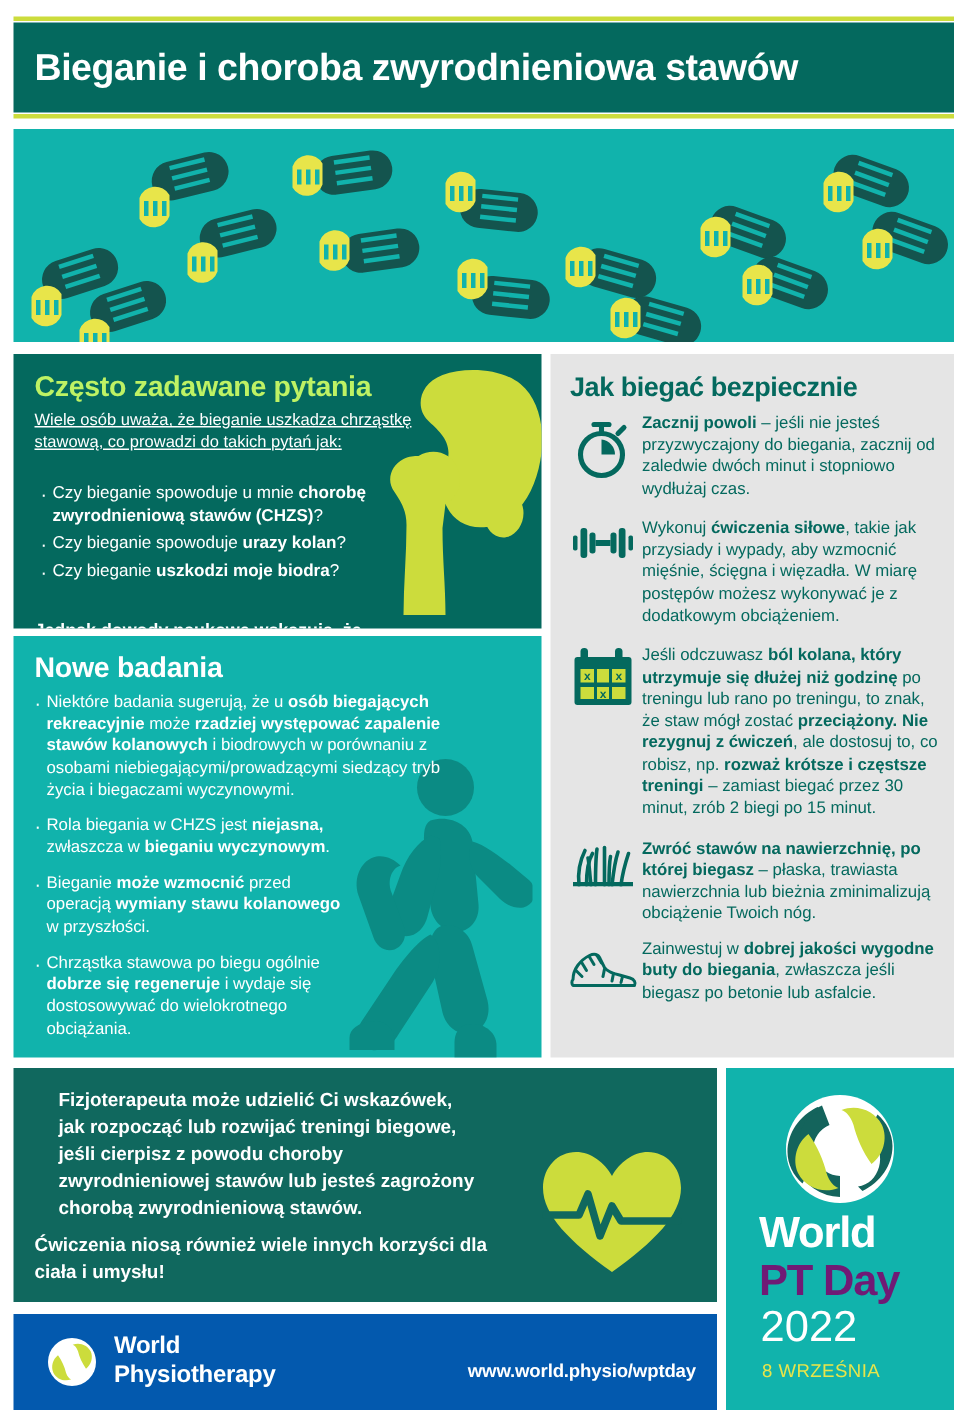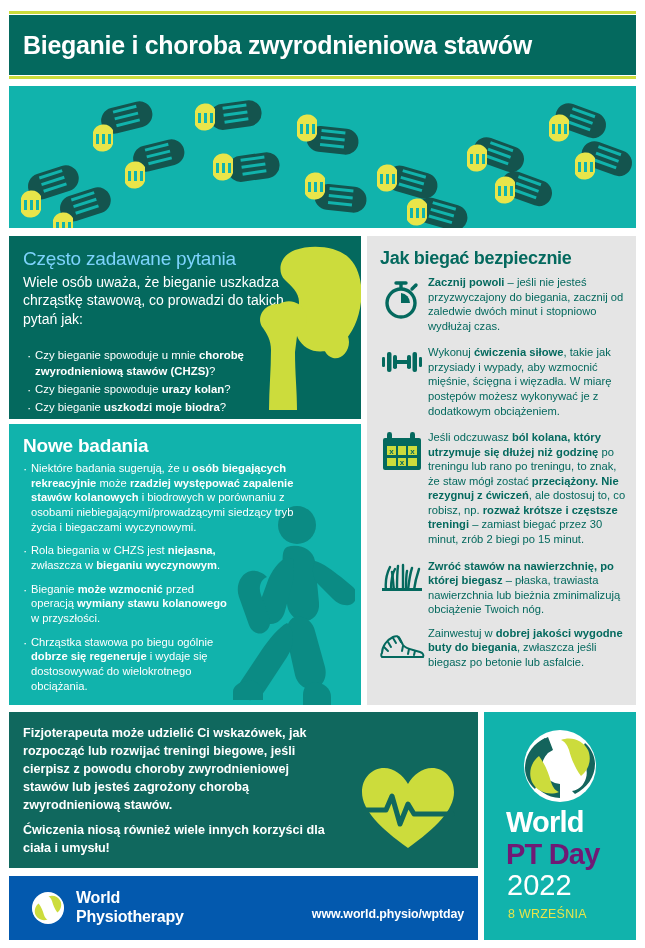--- a/index.html
+++ b/index.html
@@ -33,22 +33,22 @@
   
   .panel{position:absolute;overflow:hidden;}
   .faq{left:9px;top:236px;width:352px;height:183px;background:#04695E;}
   .newres{left:9px;top:424px;width:352px;height:281px;background:#11B3AC;}
   .safe{left:367px;top:236px;width:269px;height:469px;background:#e5e5e5;}
   .bottom{left:9px;top:712px;width:469px;height:156px;background:#10685E;}
   .wptday{left:484px;top:712px;width:152px;height:228px;background:#11B3AC;}
   .footer{left:9px;top:876px;width:469px;height:64px;background:#0359AE;}
 
   
-  .faq h2{margin:0;padding:12px 0 3px 14px;color:#7dd3fc;font-size:19px;font-weight:normal;letter-spacing:-0.2px;}
-  .faq-intro{margin:0;padding:0 50px 4px 14px;color:#ffffff;font-size:14px;line-height:1.32;}
+  .faq h2{margin:0;padding:12px 0 3px 14px;color:#bef264;font-size:19px;font-weight:bold;letter-spacing:-0.2px;}
+  .faq-intro{margin:0;padding:0 50px 4px 14px;color:#ffffff;font-size:11px;line-height:1.32;text-decoration:underline;}
   .faq-list{list-style:none;margin:16px;padding:0 90px 0 2px;}
   .faq-list li{position:relative;padding-left:8px;color:#ffffff;font-size:11.4px;line-height:1.33;margin-bottom:3px;}
   .faq-list li:before{content:"\00B7";position:absolute;left:0;top:-1px;font-size:13px;}
   .faq-concl{margin:0;padding:7px 95px 0 14px;color:#ffffff;font-size:11.9px;font-weight:bold;line-height:1.36;}
   b{font-weight:bold;}
   .hipbone{position:absolute;right:-6px;top:8px;}
 
   
   .newres h2{margin:0;padding:11px 0 4px 14px;color:#ffffff;font-size:19px;font-weight:bold;letter-spacing:-0.2px;}
   .nr-list{list-style:none;margin:0;padding:0 0 0 14px;}
@@ -64,21 +64,21 @@
   .safe h2{margin:0;padding:12px 0 6px 13px;color:#04695E;font-size:18px;font-weight:bold;letter-spacing:-0.3px;}
   .tip{display:flex;align-items:flex-start;padding:0 9px 0 9px;margin-bottom:12px;}
   .tip .ic{width:52px;flex:0 0 52px;display:flex;justify-content:center;padding-top:4px;}
   .tip .tx{color:#04695E;font-size:11.2px;line-height:1.3;}
   .tip.tip-pain .ic{padding-top:2px;}
   .tip.tip-grass{margin-bottom:9px;}
   .tip.tip-shoe .ic{padding-top:6px;}
 
   
   .bottom p{margin:0;color:#ffffff;font-weight:bold;font-size:12.6px;line-height:1.42;}
-  .bottom .b1{padding:13px 160px 0 14px;}
+  .bottom .b1{padding:13px 160px 0 14px;margin-left:16px;}
   .bottom .b2{padding:8px 130px 0 14px;}
   .heart{position:absolute;right:22px;bottom:18px;}
 
   
   .wptday .logo-mark{position:absolute;left:31px;top:16px;}
   .wptday .wl1{position:absolute;left:22px;top:96px;color:#ffffff;font-size:29px;font-weight:bold;letter-spacing:-0.8px;line-height:1;}
   .wptday .wl2{position:absolute;left:22px;top:128px;color:#701a75;font-size:29px;font-weight:bold;letter-spacing:-0.8px;line-height:1;}
   .wptday .wyear{position:absolute;left:23px;top:159px;color:#ffffff;font-size:29px;font-weight:normal;letter-spacing:0px;line-height:1;}
   .wptday .wdate{position:absolute;left:24px;top:196px;color:#E8E54A;font-size:12.4px;font-weight:normal;letter-spacing:0.3px;line-height:1;}
 

